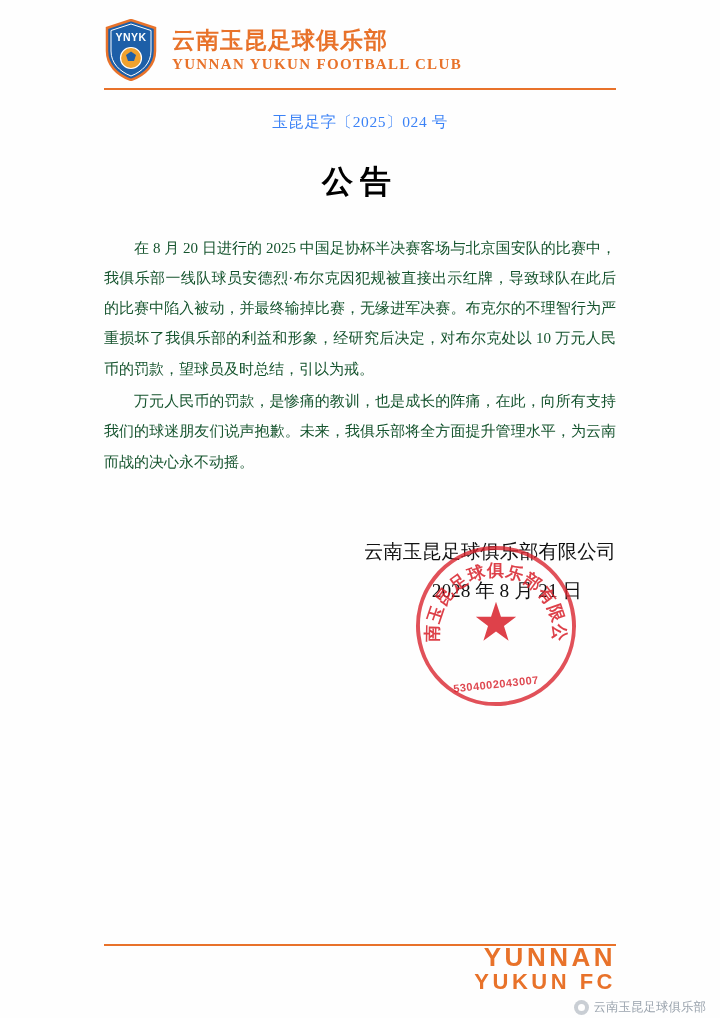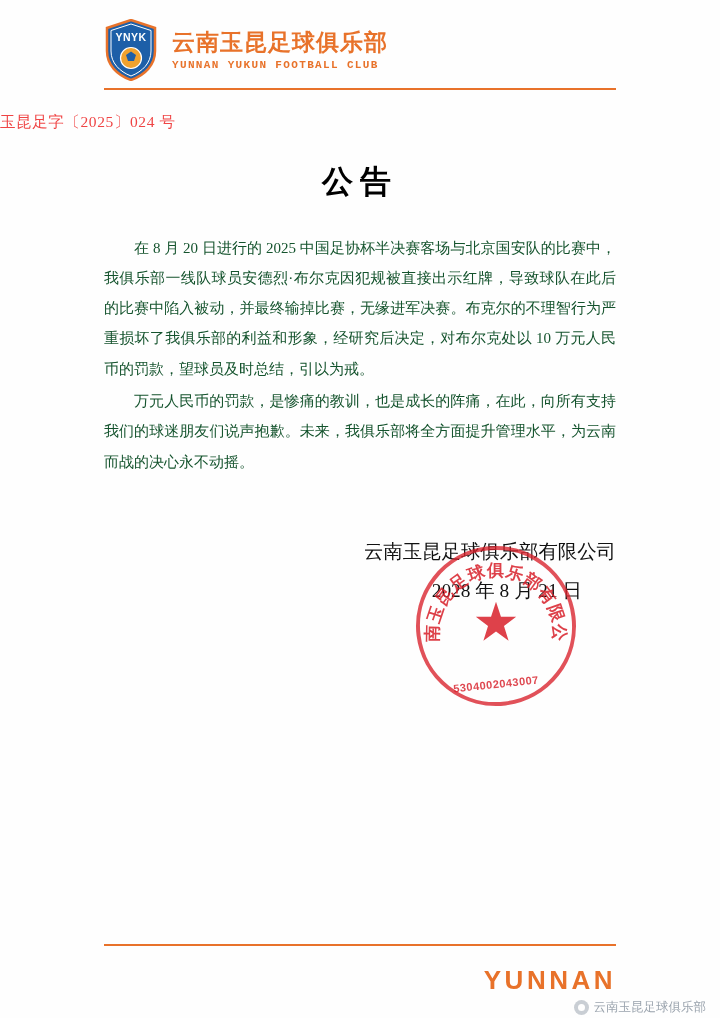--- a/index.html
+++ b/index.html
@@ -50,40 +50,41 @@
   }
   .logo-cn {
     font-family: "Liberation Sans", sans-serif;
     font-size: 23px;
     font-weight: bold;
     color: #e8722a;
     letter-spacing: 1px;
     line-height: 1.15;
   }
   .logo-en {
-    font-family: Liberation Mono, monospace;
-    font-size: 11px;
+    font-family: Liberation Serif, serif;
+    font-size: 15px;
     font-weight: bold;
     color: #e8722a;
     letter-spacing: 1.35px;
     margin-top: 3px;
   }
 
   .header-rule {
     margin: 14px 104px 0 104px;
     height: 1.6px;
     background: #e8722a;
   }
 
   
   .doc-number {
+    text-align: center;
     font-size: 15.5px;
     margin-top: 22px;
     letter-spacing: 0.6px;
-    color: #ef4444;
+    color: #3b82f6;
   }
 
   
   .doc-title {
     text-align: center;
     font-size: 31px;
     font-weight: bold;
     letter-spacing: 7px;
     margin-top: 28px;
     color: #000000;
@@ -274,20 +275,21 @@
         </text>
       </svg>
     </div>
     <div class="seal-star"></div>
     <div class="seal-code">5304002043007</div>
   </div>
 
   <div class="footer-rule"></div>
   <div class="footer-brand">
     <div class="line1">YUNNAN</div>
+    <div class="line2">YUKUN FC</div>
   </div>
 
   <div class="watermark">
     <span class="weibo-eye"></span>
     <span>云南玉昆足球俱乐部</span>
   </div>
 
 </div>
 
 </body></html>

